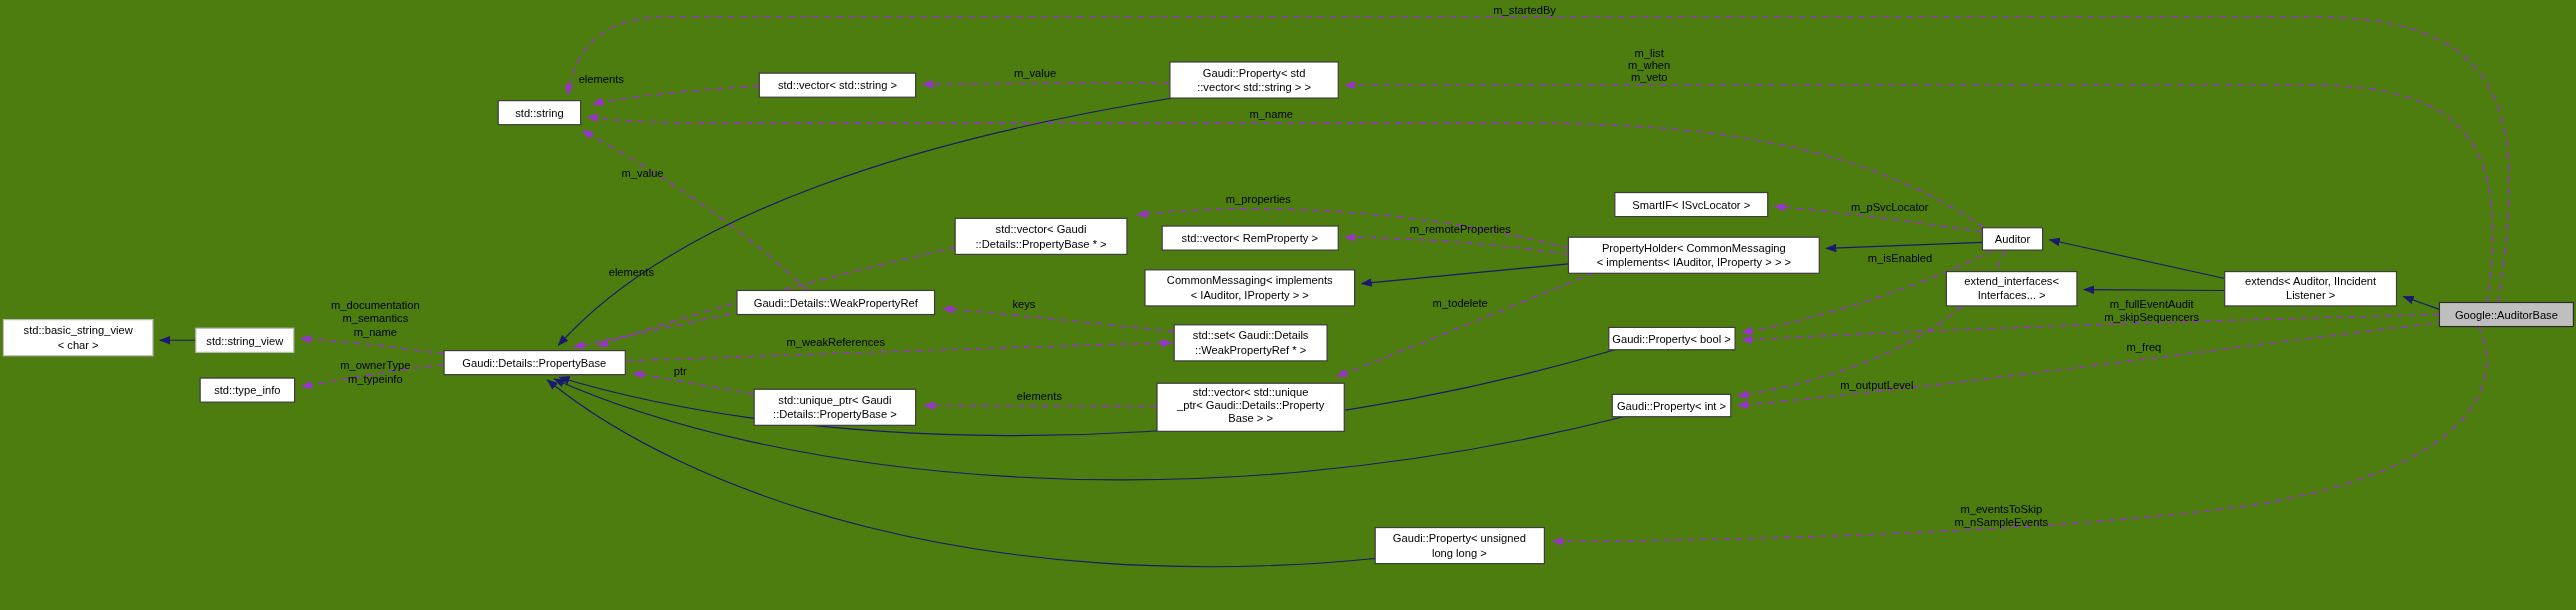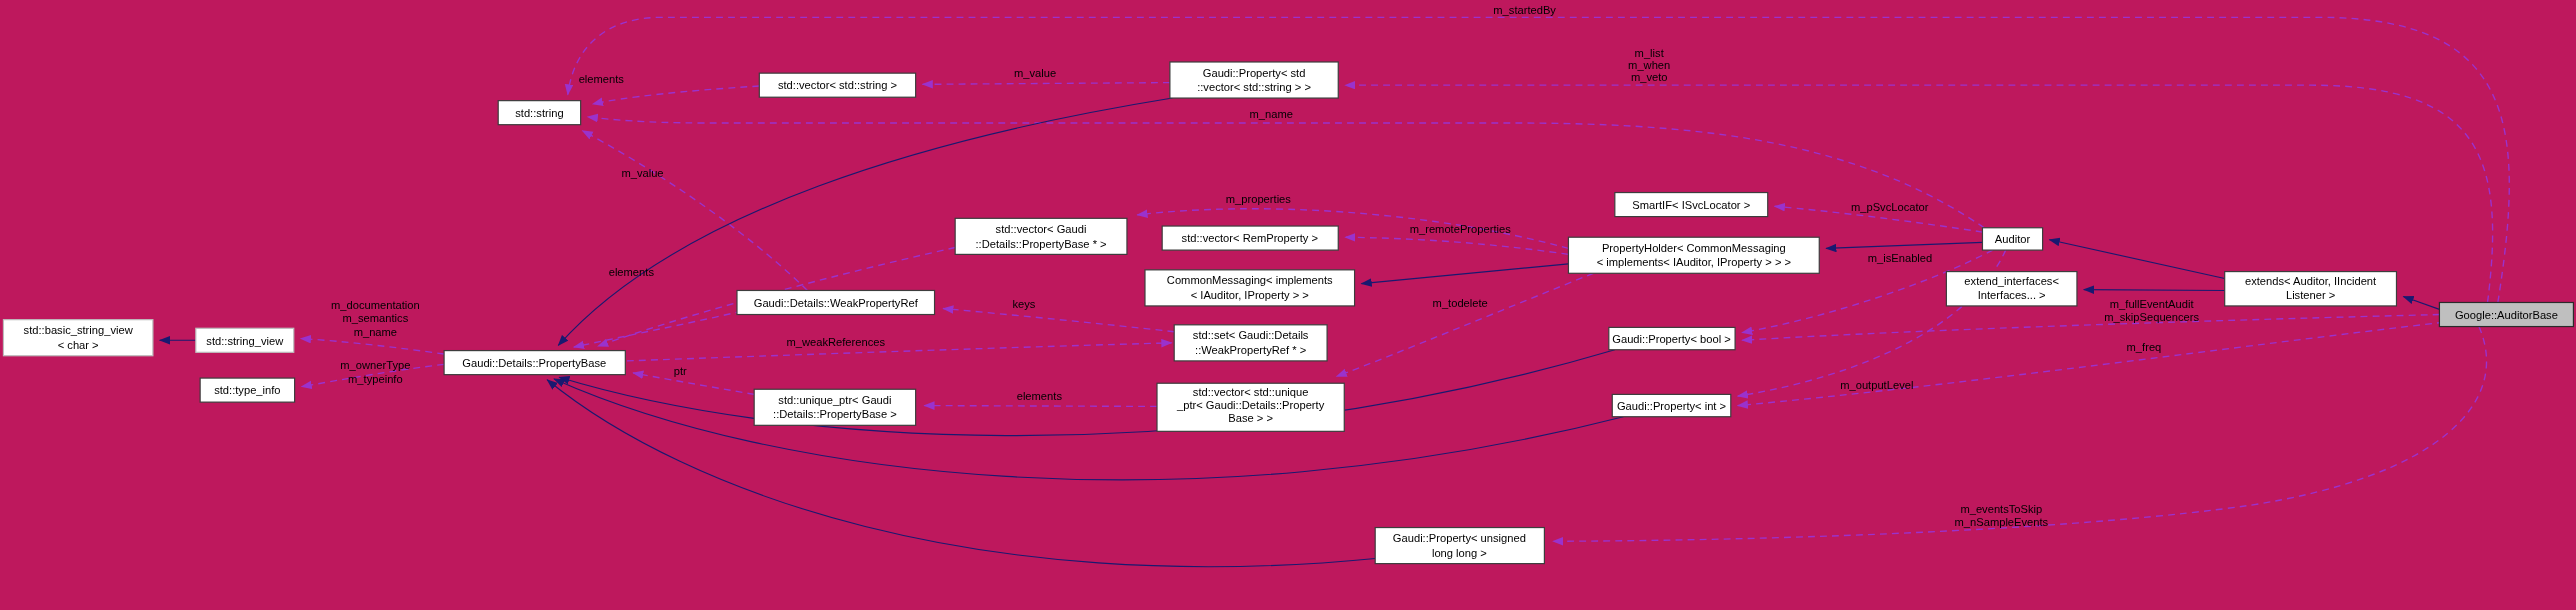--- a/index.html
+++ b/index.html
@@ -1,16 +1,16 @@
 <!DOCTYPE html>
 <html style="font-size:13.7px"><head>
 <meta charset="utf-8">
 <style>
   html,body{margin:0;padding:0;background:#ffffff;}
-  .canvas{position:relative;width:2576px;height:611px;background:#be185d;overflow:hidden;}
+  .canvas{position:relative;width:2576px;height:611px;background:#4d7c0f;overflow:hidden;}
   svg{display:block;font-family:"Liberation Sans","DejaVu Sans",sans-serif;}
   .node rect{fill:#ffffff;stroke:#3d3d3d;stroke-width:1.4;}
   .node.external rect{stroke:#bdbdbd;}
   .node.highlight rect{fill:#bfbfbf;stroke:#2b2b2b;}
   .node text{fill:#000000;font-size:13px;text-anchor:middle;}
   .edge-label{fill:#000000;font-size:13px;text-anchor:middle;}
   .inh{fill:none;stroke:#191970;stroke-width:1.3;}
   .rel{fill:none;stroke:#9a32cd;stroke-width:1.6;stroke-dasharray:8 6;}
 </style>
 </head>

